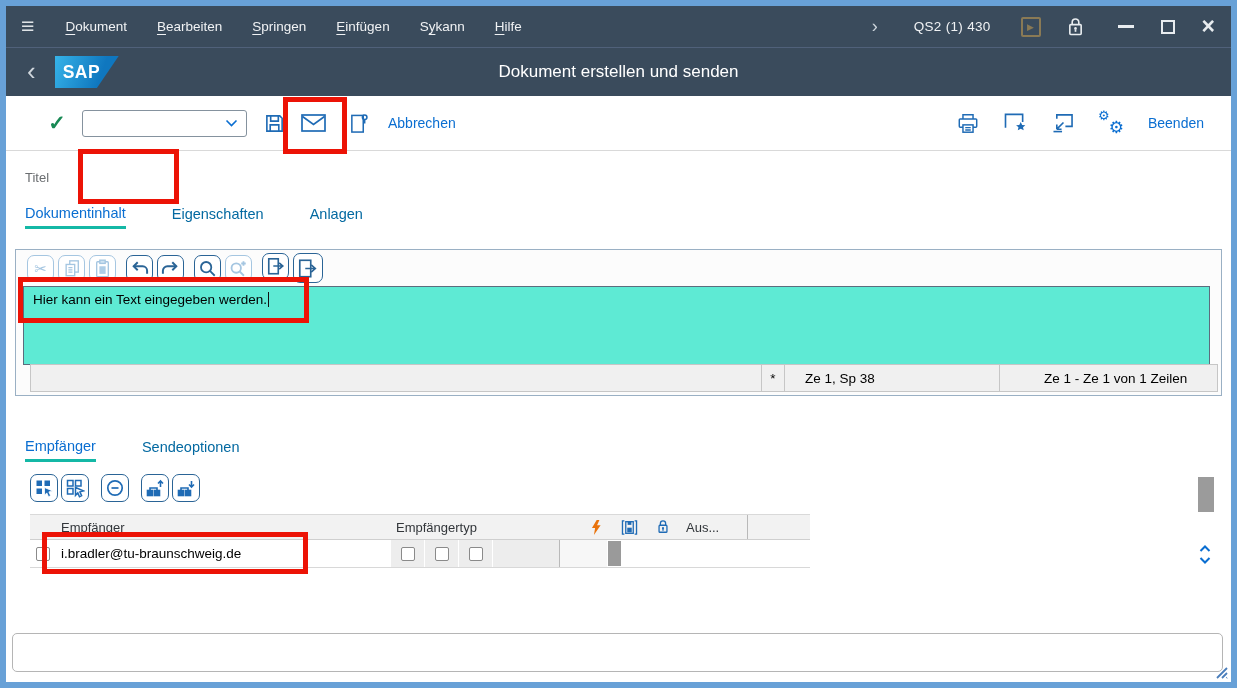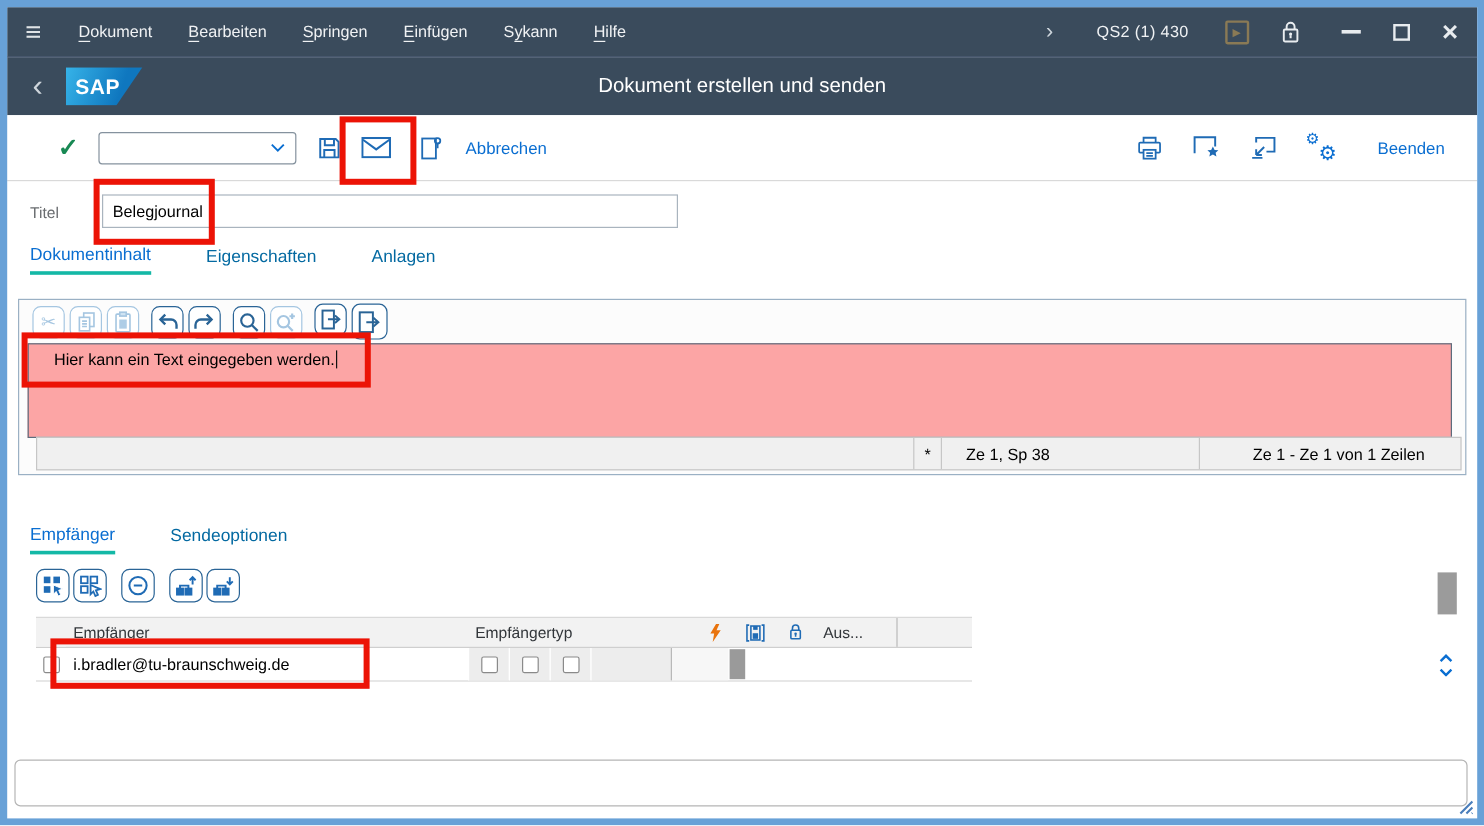--- a/index.html
+++ b/index.html
@@ -64,21 +64,21 @@
   
   .editor { position:absolute; left:15px; top:249px; width:1207px; height:147px; border:1px solid #9ab0c4; background:#fcfcfc; }
   .ed-toolbar { display:flex; align-items:center; height:36px; padding-left:11px; }
   .ed-group { display:flex; gap:4px; margin-right:10px; }
   .ed-btn { width:27px; height:27px; border:1.7px solid #2a6496; border-radius:7px; background:#fff;
             display:flex; align-items:center; justify-content:center; }
   .ed-btn.dis { border-color:#a5c6e1; }
   .ed-btn.lg { width:30px; height:30px; }
   .cutglyph { font-size:15px; color:#a5c6e1; line-height:1; }
   .ed-text { position:absolute; left:7px; top:36px; width:1187px; height:79px; border:1px solid #5c6c7d;
-             background:#fca5a5; font-size:13.5px; padding:5px 21px; color:#000; }
+             background:#5eead4; font-size:13.5px; padding:5px 9px; color:#000; }
   .caret { display:inline-block; width:1px; height:15px; background:#111; vertical-align:text-bottom; margin-left:1px; }
   .ed-status { position:absolute; left:14px; bottom:3px; width:1188px; height:28px; display:flex;
                background:#f0f0f0; border:1px solid #c6c6c6; font-size:13.5px; color:#000; }
   .st-cell { display:flex; align-items:center; padding-left:7px; border-left:1px solid #c6c6c6; }
   .st-1 { flex:1; border-left:none; } .st-2 { width:23px; justify-content:center; padding-left:0; }
   .st-3 { width:215px;padding-left:20px; } .st-4 { width:218px;padding-left:44px; }
 
   
   .tbl-toolbar { position:absolute; left:30px; top:474px; display:flex; align-items:center; }
   .tbl-btn { width:28px; height:28px; border:1.7px solid #2a6496; border-radius:7px; background:#fff;
@@ -208,26 +208,25 @@
         <svg width="22" height="20" viewBox="0 0 23 21" fill="none" stroke="#1f6bb5" stroke-width="1.7">
           <path d="M5 6 V2 h16 v12 h-7"></path>
             <path d="M12 10 5 17 M5 17 v-5 M5 17 h5"></path>
             <path d="M1.5 19.5 h9"></path>
         </svg>
       </span>
       <span class="gears">
         <span class="g1">⚙</span>
         <span class="g2">⚙</span>
       </span>
-      <a class="tb-link" href="#" style="margin-left:10px">Beenden</a>
+      <a class="tb-link" href="#" style="margin-left:0">Beenden</a>
     </div>
   </div>
 
   <span class="form-label">Titel</span>
-  <input class="titel-input" type="text" value="Belegjournal" style="">
 
   <div class="tabs tabs1">
     <span class="tab active">Dokumentinhalt</span>
     <span class="tab">Eigenschaften</span>
     <span class="tab">Anlagen</span>
   </div>
 
   <div class="editor">
     <div class="ed-toolbar">
       <span class="ed-group">

